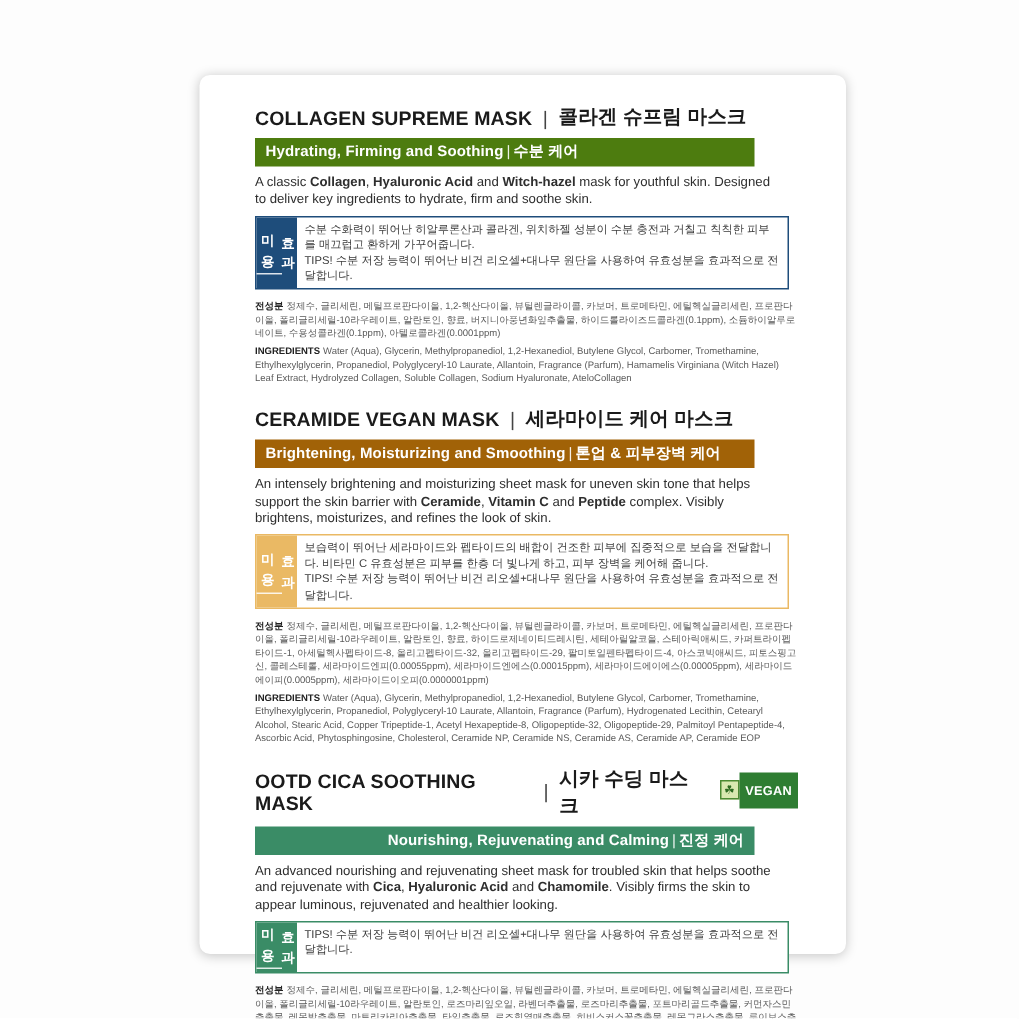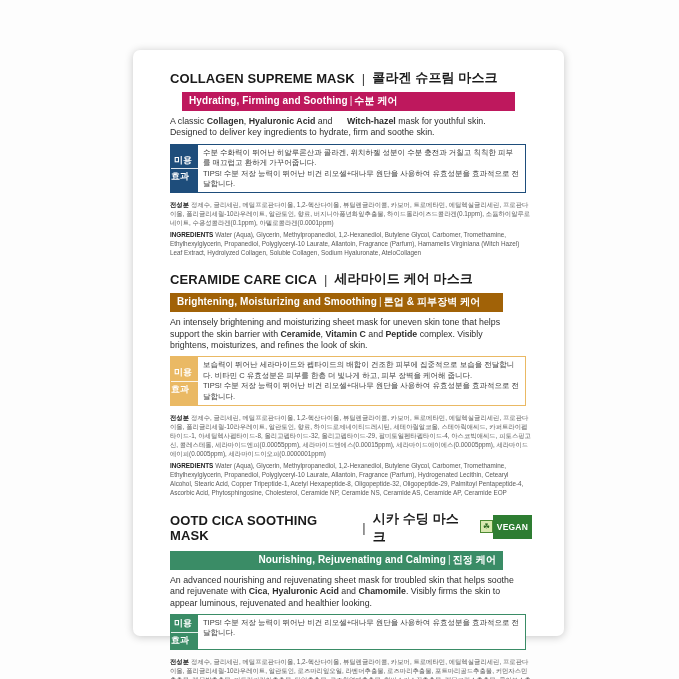--- a/index.html
+++ b/index.html
@@ -17,21 +17,21 @@
   .title .ko { font-weight:600; }
   .banner {
     width:333px; color:#fff; font-weight:bold; font-size:10px;
     padding:2px 7px 3px 7px; margin-bottom:5px; letter-spacing:0.1px;
   }
   .banner .b-sep { font-weight:normal; opacity:.9; padding:0 2px; }
   .desc { font-size:8.8px; line-height:1.3; color:#2e2e2e; margin-bottom:5px; width:350px; }
   .effect-box { display:flex; border:1px solid; margin-bottom:7px; width:356px; background:#fff; }
   .effect-label {
     flex:0 0 27px; color:#fff; font-size:9px; font-weight:bold;
-    display:flex; flex-direction:column; justify-content:center;
+    display:flex; flex-direction:row; align-items:center; justify-content:center;
     padding:2px 0; line-height:1.5;
   }
   .effect-label .lbl-top { border-bottom:1px solid rgba(255,255,255,.85); padding:0 3px 1px 3px; }
   .effect-label .lbl-bot { padding-top:1px; }
   .effect-text { padding:3px 5px; font-size:7.5px; line-height:1.38; color:#3a3a3a; }
   .effect-text .tips { display:block; }
   .ing { font-size:6.35px; line-height:1.42; color:#5a5a5a; margin-bottom:3px; }
   .ing .lab { font-weight:bold; color:#222; margin-right:2px; }
   .ing-en { margin-bottom:0; }
   .badge { display:inline-flex; align-items:center; height:13px; margin-left:4px; position:relative; top:-1px; }
@@ -51,45 +51,45 @@
 <div class="stage">
   <div class="sheet">
     <div class="content">
 
       <div class="section">
         <div class="title">
           <span>COLLAGEN SUPREME MASK</span>
             <span class="sep">|</span>
             <span class="ko">콜라겐 슈프림 마스크</span>
         </div>
-        <div class="banner" style="background-color: #be185d; margin-left: 12px;">
+        <div class="banner" style="background-color: #4d7c0f;">
           <span>Hydrating, Firming and Soothing</span><span class="b-sep">|</span><span>수분 케어</span>
         </div>
-        <div class="desc"><span>A classic </span><span style="font-weight: bold;">Collagen</span><span>, </span><span style="font-weight: bold;">Hyaluronic Acid</span><span> and </span><span style="font-weight: bold; margin-left: 12px;">Witch-hazel</span><span> mask for youthful skin. Designed to deliver key ingredients to hydrate, firm and soothe skin.</span></div>
+        <div class="desc"><span>A classic </span><span style="font-weight: bold;">Collagen</span><span>, </span><span style="font-weight: bold;">Hyaluronic Acid</span><span> and </span><span style="font-weight: bold;">Witch-hazel</span><span> mask for youthful skin. Designed to deliver key ingredients to hydrate, firm and soothe skin.</span></div>
         <div class="effect-box" style="border-color: rgb(30, 77, 123);">
           <div class="effect-label" style="background-color: rgb(30, 77, 123);">
             <span class="lbl-top">미용</span>
             <span class="lbl-bot">효과</span>
           </div>
           <div class="effect-text">
             <span>수분 수화력이 뛰어난 히알루론산과 콜라겐, 위치하젤 성분이 수분 충전과 거칠고 칙칙한 피부를 매끄럽고 환하게 가꾸어줍니다.</span>
             <span class="tips">TIPS! 수분 저장 능력이 뛰어난 비건 리오셀+대나무 원단을 사용하여 유효성분을 효과적으로 전달합니다.</span>
           </div>
         </div>
         <div class="ing">
           <span class="lab">전성분</span><span>정제수, 글리세린, 메틸프로판다이올, 1,2-헥산다이올, 뷰틸렌글라이콜, 카보머, 트로메타민, 에틸헥실글리세린, 프로판다이올, 폴리글리세릴-10라우레이트, 알란토인, 향료, 버지니아풍년화잎추출물, 하이드롤라이즈드콜라겐(0.1ppm), 소듐하이알루로네이트, 수용성콜라겐(0.1ppm), 아텔로콜라겐(0.0001ppm)</span>
         </div>
         <div class="ing ing-en">
           <span class="lab">INGREDIENTS</span><span>Water (Aqua), Glycerin, Methylpropanediol, 1,2-Hexanediol, Butylene Glycol, Carbomer, Tromethamine, Ethylhexylglycerin, Propanediol, Polyglyceryl-10 Laurate, Allantoin, Fragrance (Parfum), Hamamelis Virginiana (Witch Hazel) Leaf Extract, Hydrolyzed Collagen, Soluble Collagen, Sodium Hyaluronate, AteloCollagen</span>
         </div>
       </div>
 
       <div class="section">
         <div class="title">
-          <span>CERAMIDE CARE CICA</span>
+          <span>CERAMIDE VEGAN MASK</span>
             <span class="sep">|</span>
             <span class="ko">세라마이드 케어 마스크</span>
         </div>
         <div class="banner" style="background-color: #a16207;">
           <span>Brightening, Moisturizing and Smoothing</span><span class="b-sep">|</span><span>톤업 &amp; 피부장벽 케어</span>
         </div>
         <div class="desc"><span>An intensely brightening and moisturizing sheet mask for uneven skin tone that helps support the skin barrier with </span><span style="font-weight: bold;">Ceramide</span><span>, </span><span style="font-weight: bold;">Vitamin C</span><span> and </span><span style="font-weight: bold;">Peptide</span><span> complex. Visibly brightens, moisturizes, and refines the look of skin.</span></div>
         <div class="effect-box" style="border-color: rgb(234, 185, 100);">
           <div class="effect-label" style="background-color: rgb(234, 185, 100);">
             <span class="lbl-top">미용</span>

